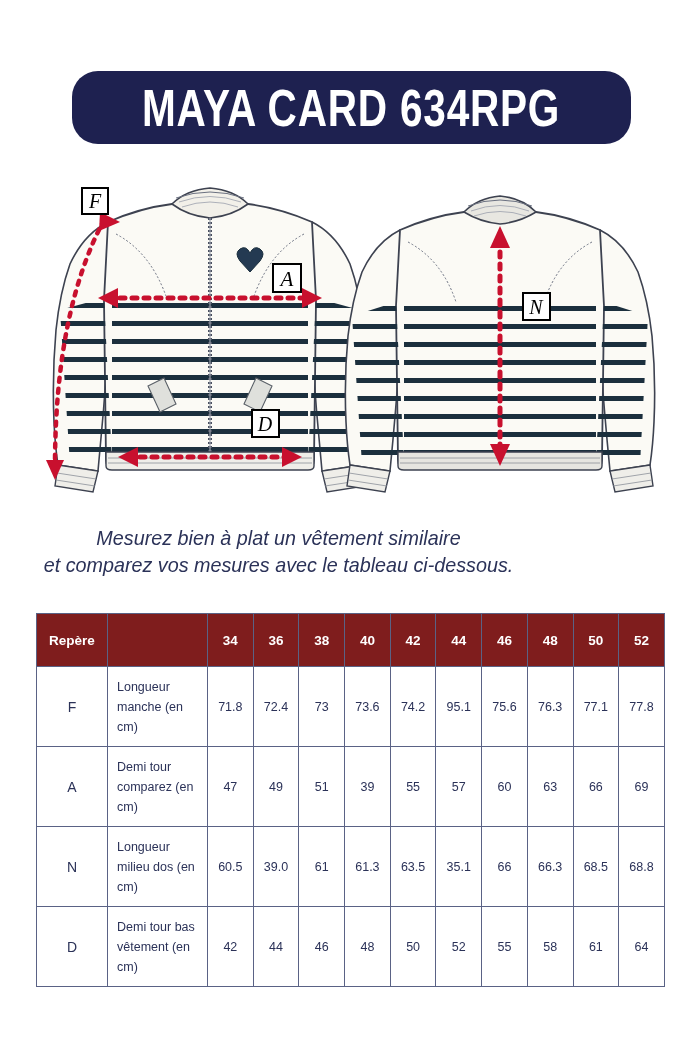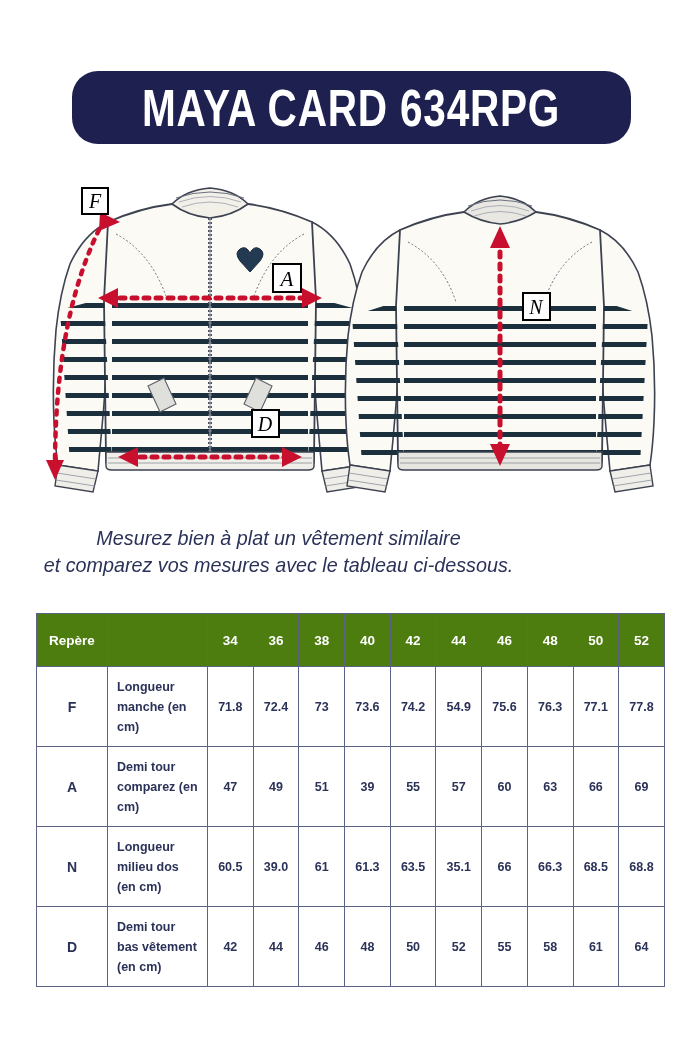--- a/index.html
+++ b/index.html
@@ -33,24 +33,24 @@
   .instructions div{transform:scaleX(.94);}
 
   
   .size-table{
     position:absolute;left:36px;top:613px;width:628px;
     border-collapse:collapse;table-layout:fixed;
   }
   .size-table th,.size-table td{
     border:1px solid #5a6285;
     font-size:12.5px;color:#2b3258;
-    padding:0;vertical-align:middle;text-align:center;font-weight:bold;
+    padding:0;vertical-align:middle;text-align:center;
   }
   .size-table thead th{
-    background:#4d7c0f;color:#ffffff;font-weight:bold;font-size:13.5px;
+    background:#7f1d1d;color:#ffffff;font-weight:bold;font-size:13.5px;
     height:52px;
   }
   .size-table thead th.blank-head{font-size:0;}
   .size-table tbody td{height:79px;}
   .col-mark{width:71px;}
   .col-label{width:100px;}
   .col-size{width:45.7px;}
   td.label-cell{
     text-align:left;padding:0 9px;line-height:20px;font-size:12.5px;
   }
@@ -305,21 +305,21 @@
   </thead>
   <tbody>
     <tr>
       <td class="mark-cell">F</td>
       <td class="label-cell">Longueur manche (en cm)</td>
       <td>71.8</td>
       <td>72.4</td>
       <td>73</td>
       <td>73.6</td>
       <td>74.2</td>
-      <td>54.9</td>
+      <td>95.1</td>
       <td>75.6</td>
       <td>76.3</td>
       <td>77.1</td>
       <td>77.8</td>
     </tr>
     <tr>
       <td class="mark-cell">A</td>
       <td class="label-cell">Demi tour comparez (en cm)</td>
       <td>47</td>
       <td>49</td>

